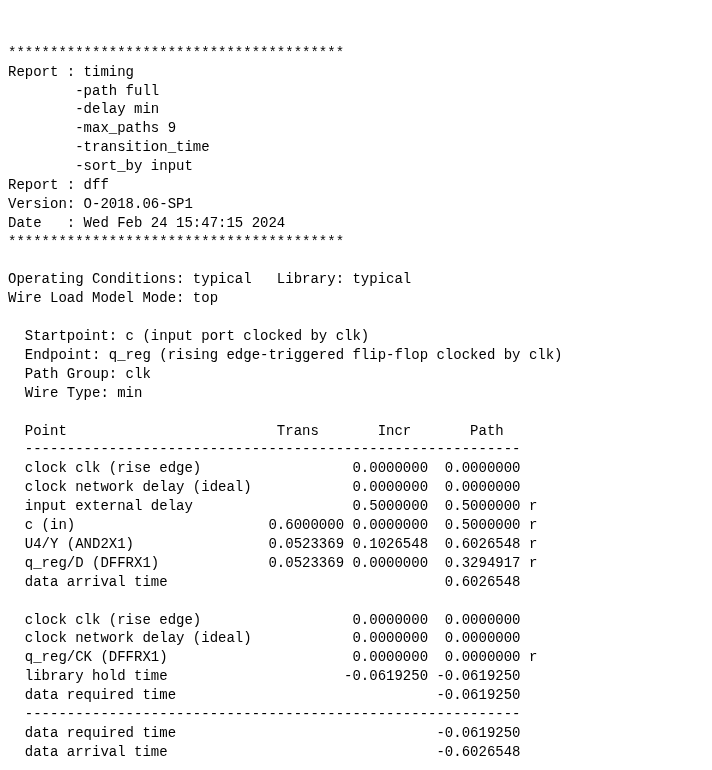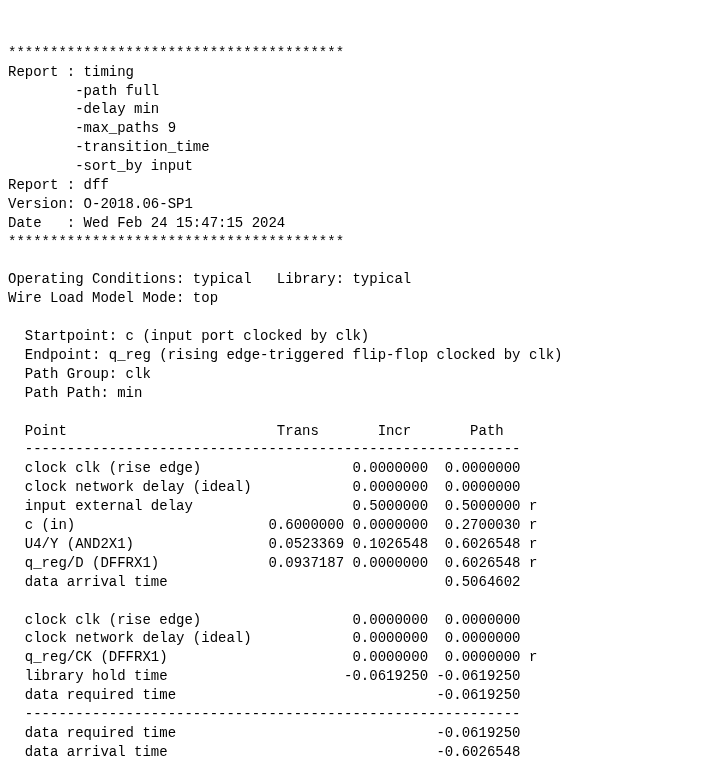--- a/index.html
+++ b/index.html
@@ -33,31 +33,31 @@
 <span class="line">Version: O-2018.06-SP1</span>
 <span class="line">Date   : Wed Feb 24 15:47:15 2024</span>
 <span class="line">****************************************</span>
 
 <span class="line">Operating Conditions: typical   Library: typical</span>
 <span class="line">Wire Load Model Mode: top</span>
 
 <span class="line">  Startpoint: c (input port clocked by clk)</span>
 <span class="line">  Endpoint: q_reg (rising edge-triggered flip-flop clocked by clk)</span>
 <span class="line">  Path Group: clk</span>
-<span class="line">  Path Path: min</span>
+<span class="line">  Wire Type: min</span>
 
 <span class="line">  Point                         Trans       Incr       Path</span>
 <span class="line">  -----------------------------------------------------------</span>
 <span class="line">  clock clk (rise edge)                  0.0000000  0.0000000</span>
 <span class="line">  clock network delay (ideal)            0.0000000  0.0000000</span>
 <span class="line">  input external delay                   0.5000000  0.5000000 r</span>
-<span class="line">  c (in)                       0.6000000 0.0000000  0.2700030 r</span>
+<span class="line">  c (in)                       0.6000000 0.0000000  0.5000000 r</span>
 <span class="line">  U4/Y (AND2X1)                0.0523369 0.1026548  0.6026548 r</span>
-<span class="line">  q_reg/D (DFFRX1)             0.0937187 0.0000000  0.6026548 r</span>
-<span class="line">  data arrival time                                 0.5064602</span>
+<span class="line">  q_reg/D (DFFRX1)             0.0523369 0.0000000  0.3294917 r</span>
+<span class="line">  data arrival time                                 0.6026548</span>
 
 <span class="line">  clock clk (rise edge)                  0.0000000  0.0000000</span>
 <span class="line">  clock network delay (ideal)            0.0000000  0.0000000</span>
 <span class="line">  q_reg/CK (DFFRX1)                      0.0000000  0.0000000 r</span>
 <span class="line">  library hold time                     -0.0619250 -0.0619250</span>
 <span class="line">  data required time                               -0.0619250</span>
 <span class="line">  -----------------------------------------------------------</span>
 <span class="line">  data required time                               -0.0619250</span>
 <span class="line">  data arrival time                                -0.6026548</span>
 <span class="line">  -----------------------------------------------------------</span>

